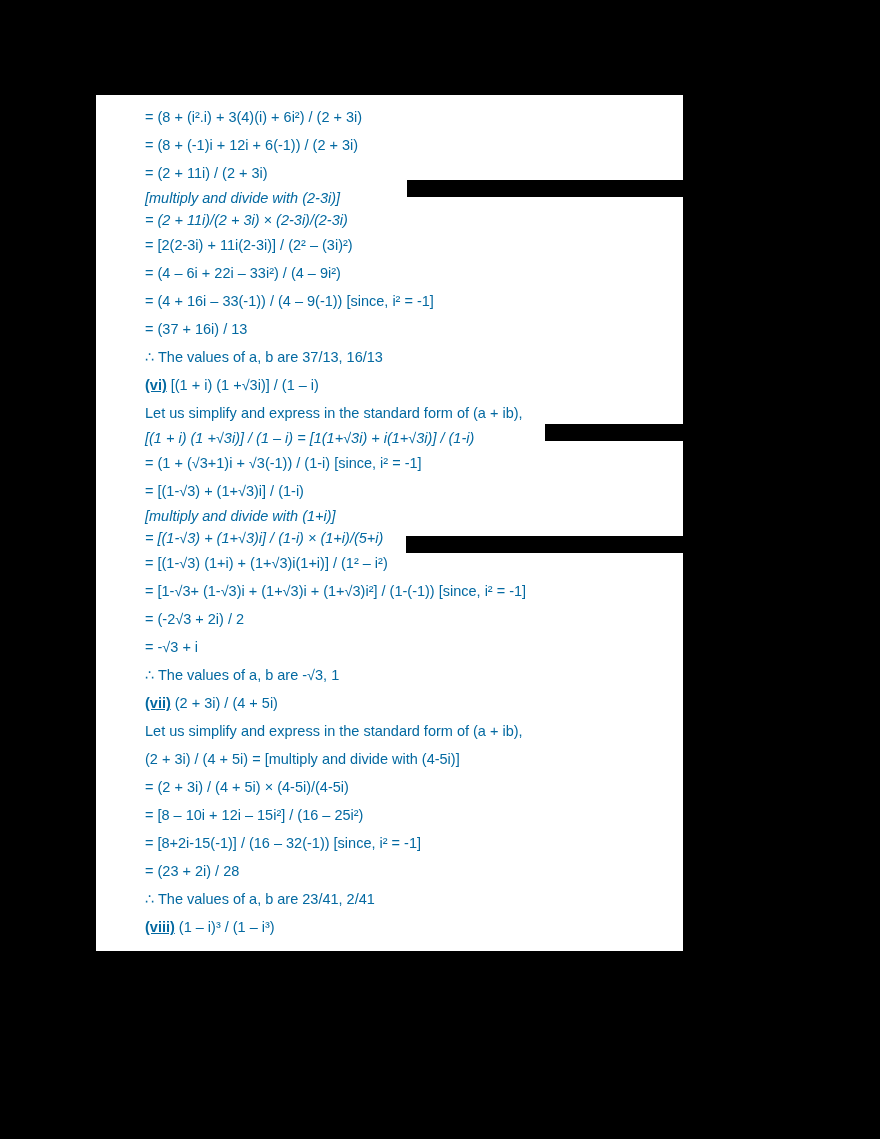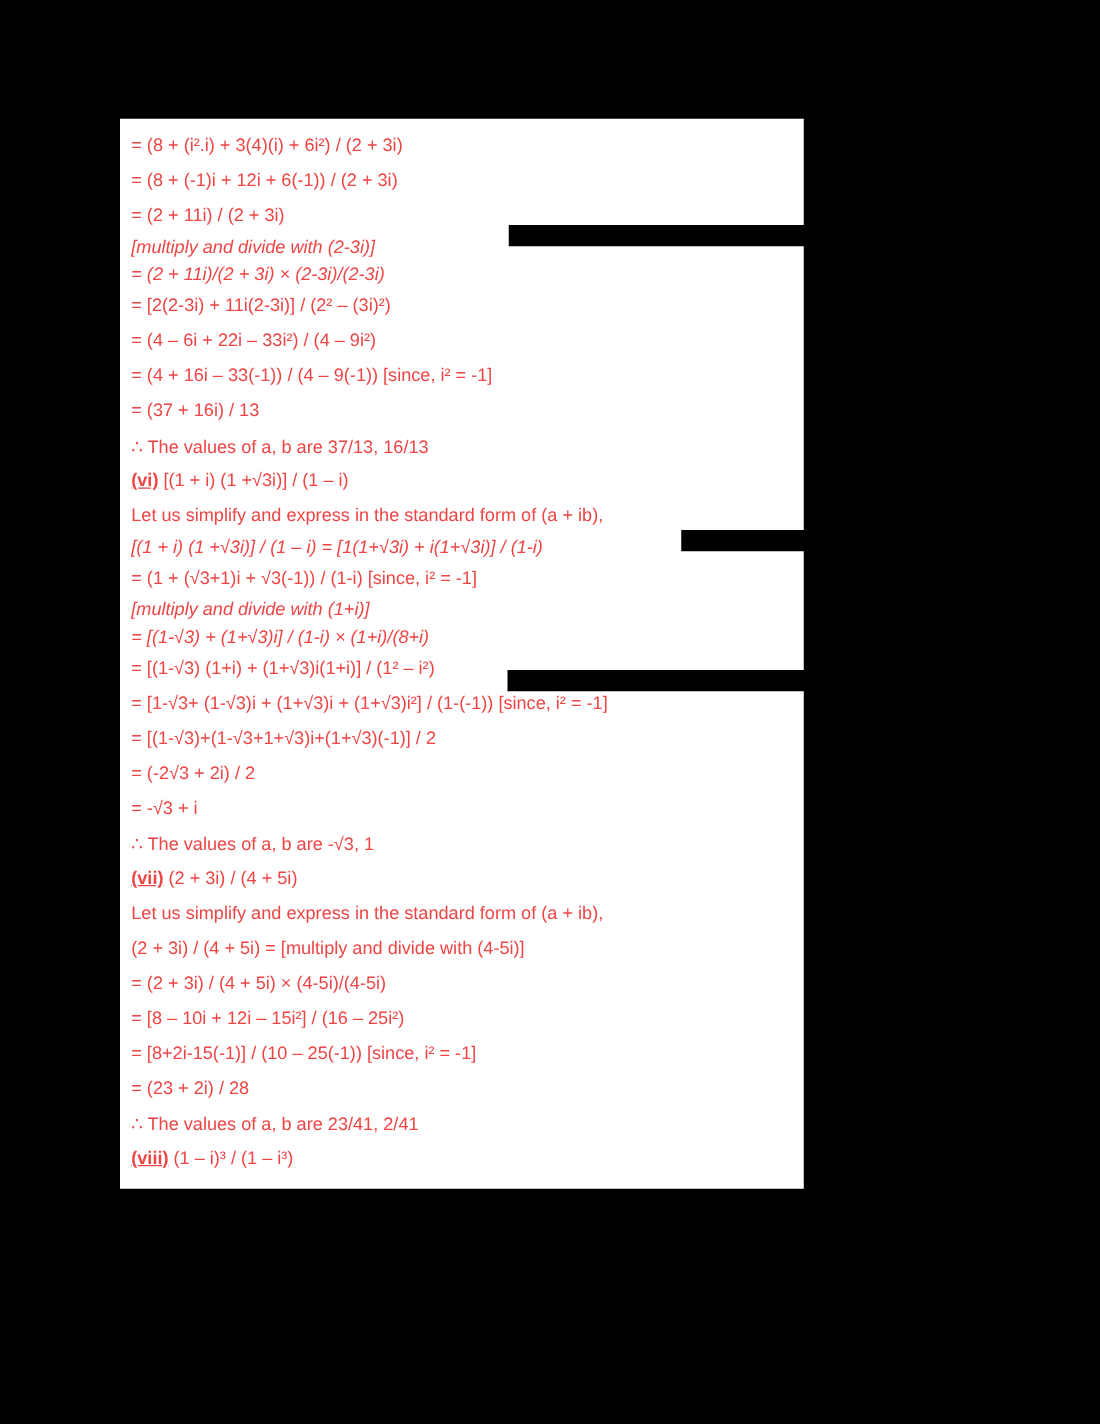--- a/index.html
+++ b/index.html
@@ -13,21 +13,22 @@
     font-family: "Liberation Sans", sans-serif;
     position: relative;
     overflow: hidden;
   }
   #page {
     position: absolute;
     left: 96px;
     top: 95px;
     width: 547px;
     background: #ffffff;
-    color: #ef4444;
+    color: #0369a1;
+    padding-left: 40px;
   }
   
   .row {
     height: 28px;
     display: flex;
     align-items: center;
     padding-left: 9px;
     font-size: 14.5px;
     white-space: nowrap;
   }
@@ -88,34 +89,34 @@
 
   <div class="row">
       <span>Let us simplify and express in the standard form of (a + ib),</span>
     </div>
   <div class="row tight">
       <span>[(1 + i) (1 +√3i)] / (1 – i) = [1(1+√3i) + i(1+√3i)] / (1-i)</span>
     </div>
   <div class="row">
       <span>= (1 + (√3+1)i + √3(-1)) / (1-i) [since, i² = -1]</span>
     </div>
+  <div class="row">
+      <span>= [(1-√3) + (1+√3)i] / (1-i)</span>
+    </div>
   <div class="row tight">
       <span>[multiply and divide with (1+i)]</span>
     </div>
   <div class="row tight">
-      <span>= [(1-√3) + (1+√3)i] / (1-i) × (1+i)/(8+i)</span>
+      <span>= [(1-√3) + (1+√3)i] / (1-i) × (1+i)/(5+i)</span>
     </div>
   <div class="row">
       <span>= [(1-√3) (1+i) + (1+√3)i(1+i)] / (1² – i²)</span>
     </div>
   <div class="row">
       <span>= [1-√3+ (1-√3)i + (1+√3)i + (1+√3)i²] / (1-(-1)) [since, i² = -1]</span>
-    </div>
-  <div class="row">
-      <span>= [(1-√3)+(1-√3+1+√3)i+(1+√3)(-1)] / 2</span>
     </div>
   <div class="row">
       <span>= (-2√3 + 2i) / 2</span>
     </div>
   <div class="row">
       <span>= -√3 + i</span>
     </div>
   <div class="row">
       <span>∴ The values of a, b are -√3, 1</span>
     </div>
@@ -132,21 +133,21 @@
   <div class="row">
       <span>(2 + 3i) / (4 + 5i) = [multiply and divide with (4-5i)]</span>
     </div>
   <div class="row">
       <span>= (2 + 3i) / (4 + 5i) × (4-5i)/(4-5i)</span>
     </div>
   <div class="row">
       <span>= [8 – 10i + 12i – 15i²] / (16 – 25i²)</span>
     </div>
   <div class="row">
-      <span>= [8+2i-15(-1)] / (10 – 25(-1)) [since, i² = -1]</span>
+      <span>= [8+2i-15(-1)] / (16 – 32(-1)) [since, i² = -1]</span>
     </div>
   <div class="row">
       <span>= (23 + 2i) / 28</span>
     </div>
   <div class="row">
       <span>∴ The values of a, b are 23/41, 2/41</span>
     </div>
 
   <div class="row">
     <span class="bold">(viii)</span>

